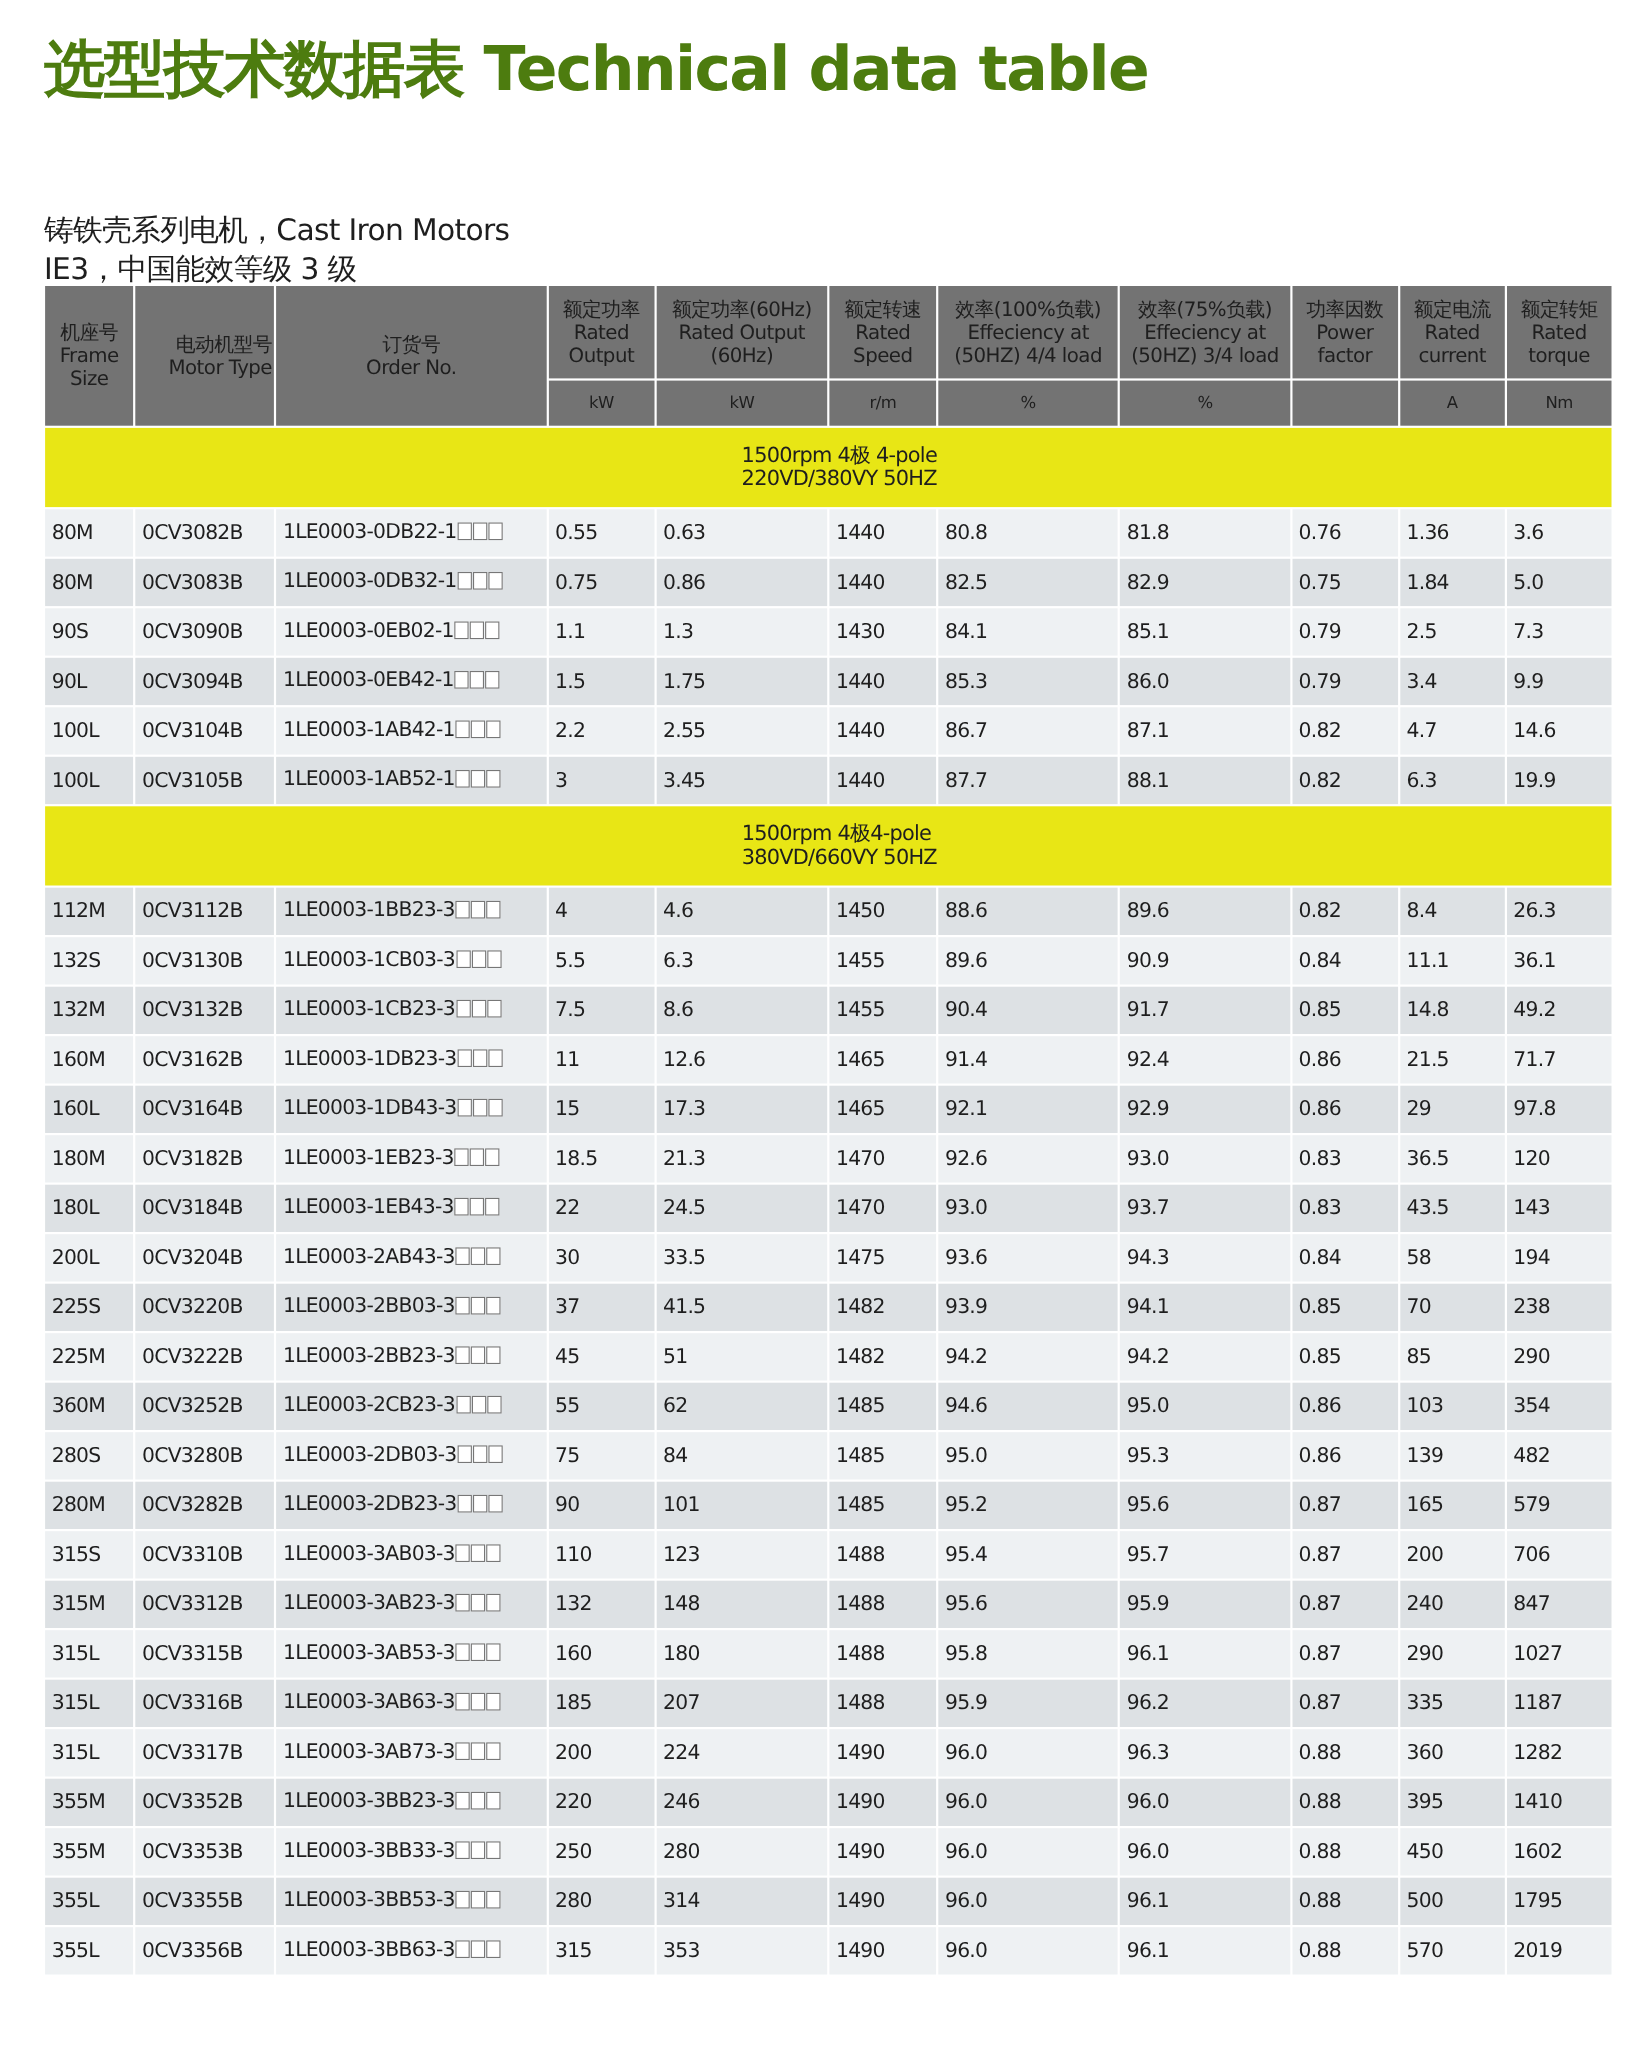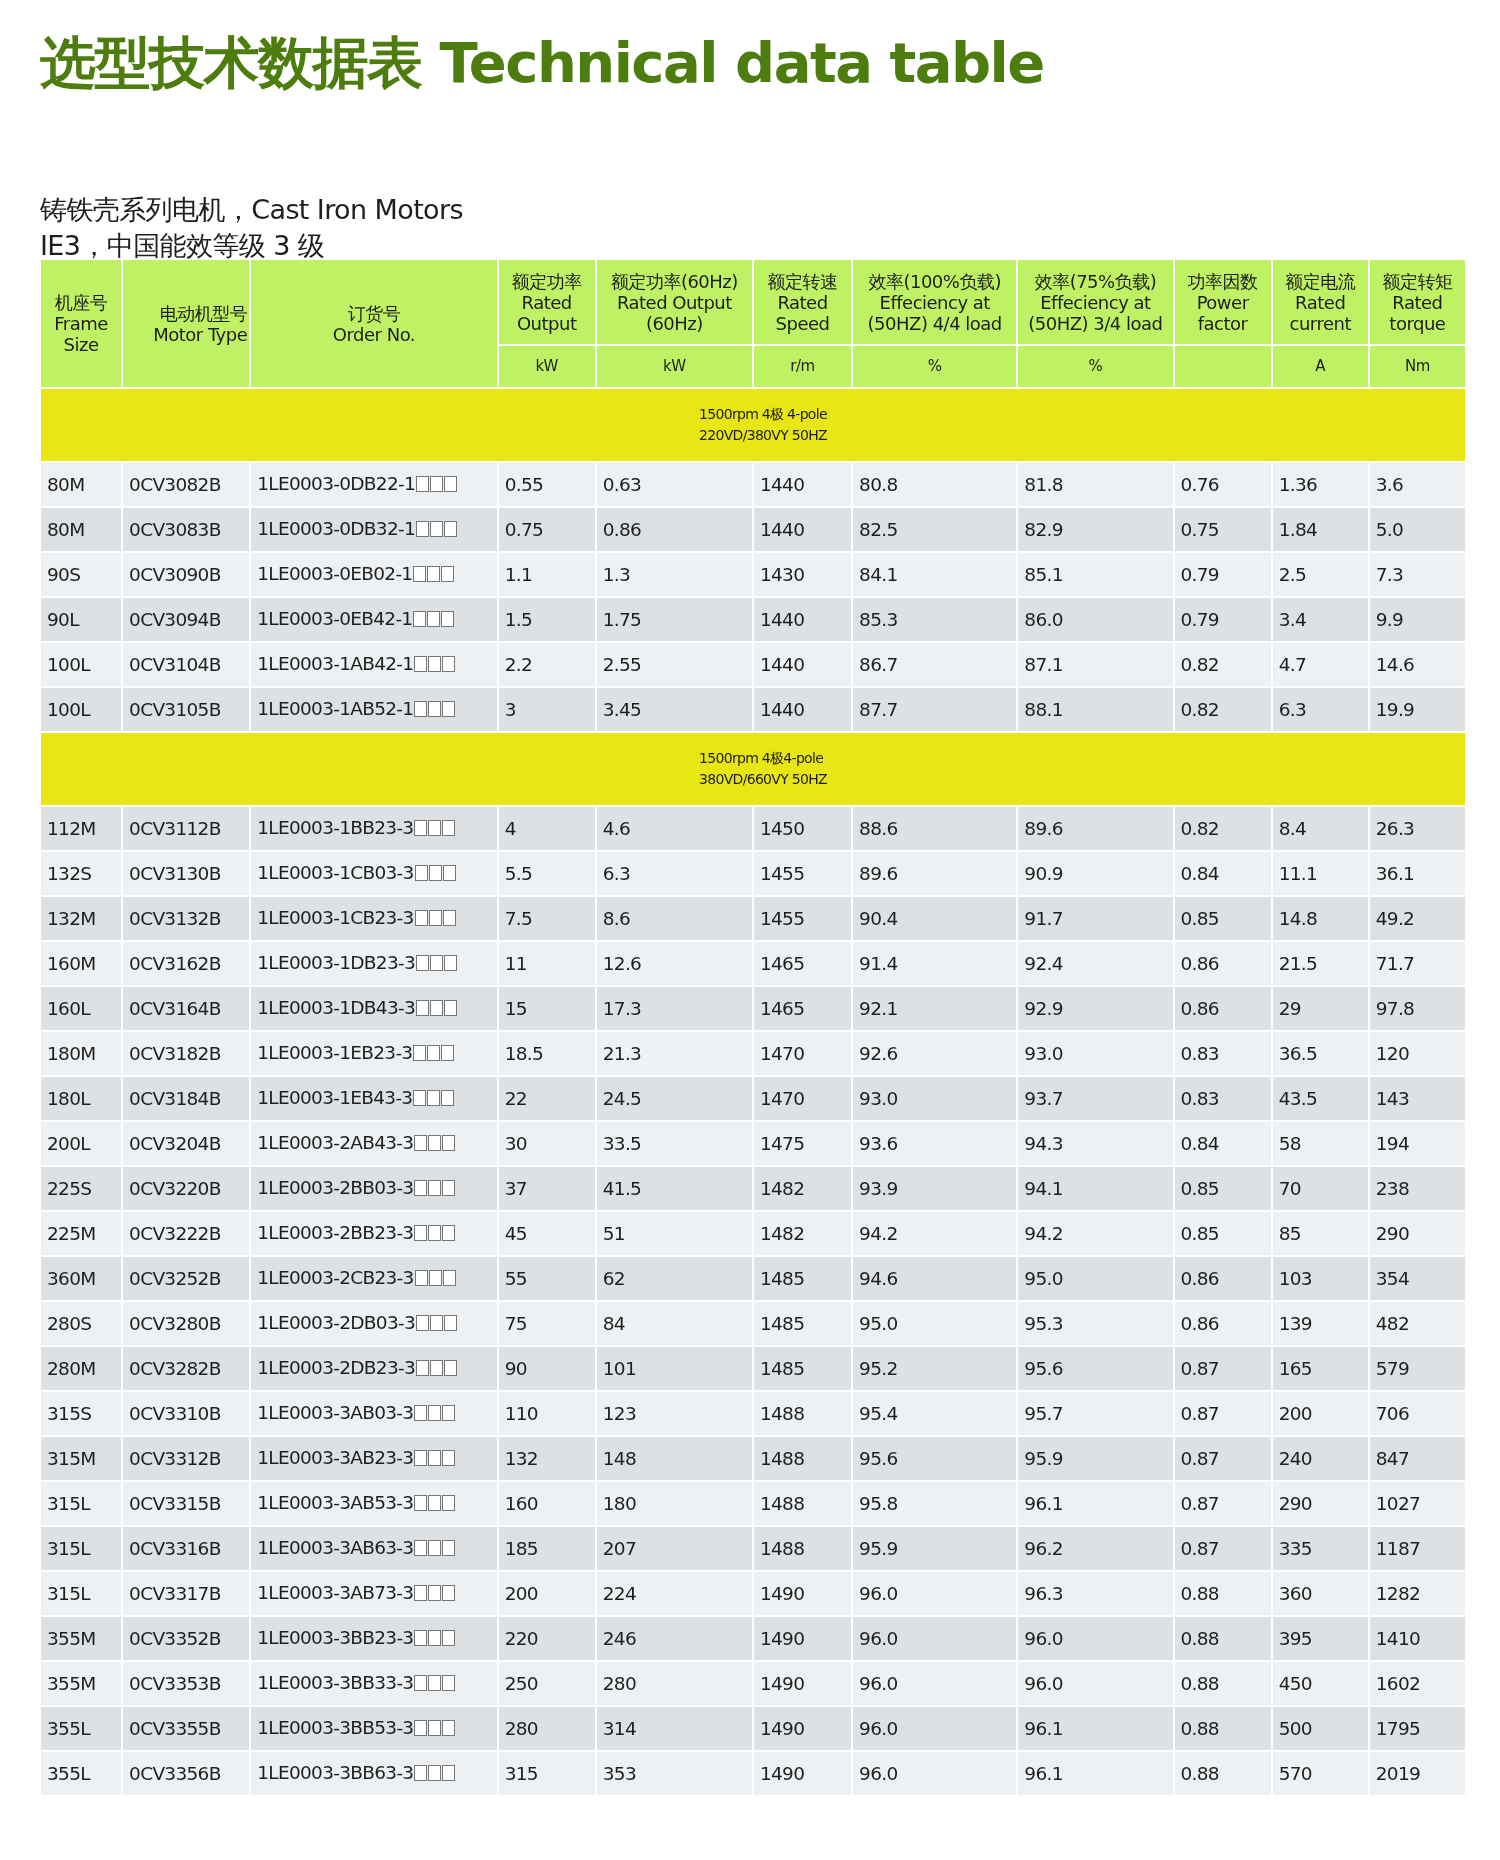--- a/index.html
+++ b/index.html
@@ -11,33 +11,33 @@
               letter-spacing: -0.6px; color: #1e1e1e; }
   .subtitle div { white-space: nowrap; }
   table.data { position: absolute; left: 39px; top: 258px; border-collapse: separate;
                border-spacing: 2px; table-layout: fixed; width: 1428px; }
   table.data col.c1 { width: 80px; } table.data col.c2 { width: 126px; }
   table.data col.c3 { width: 245px; } table.data col.c4 { width: 96px; }
   table.data col.c5 { width: 155px; } table.data col.c6 { width: 97px; }
   table.data col.c7 { width: 163px; } table.data col.c8 { width: 154px; }
   table.data col.c9 { width: 96px; } table.data col.c10 { width: 95px; }
   table.data col.c11 { width: 95px; }
-  th { background: #bef264; font-weight: normal; color: #1e1e1e; font-size: 18px;
+  th { background: #737373; font-weight: normal; color: #1e1e1e; font-size: 18px;
        line-height: 21px; padding: 0 2px; text-align: center; vertical-align: middle;
        letter-spacing: -0.5px; }
   th.h1 { height: 84px; }
   th.units { height: 41px; font-size: 15px; }
   th.left { text-align: right; padding-left: 6px; }
   th .cn { display: block; }
   td { font-size: 18.5px; letter-spacing: -0.7px; color: #1e1e1e; height: 43px;
        padding: 0 0 0 6px; vertical-align: middle; white-space: nowrap; overflow: hidden; }
   tr.light td { background: #eef1f3; }
   tr.dark td { background: #dde1e4; }
   td.section { background: #e8e615 !important; height: 72px; text-align: center;
-               padding: 0; font-size: 14px; line-height: 21px; }
+               padding: 0; font-size: 19px; line-height: 21px; }
   td.section .inner { display: inline-block; text-align: left; margin-left: 20px; }
   .boxes { display: inline-block; vertical-align: -2px; margin-left: 1px; }
   .box { display: inline-block; width: 13px; height: 16px; border: 1.5px solid #777;
          background: #fff; margin-right: 1px; box-sizing: border-box; }
 </style>
 </head>
 <body>
 
 <div class="title">选型技术数据表 Technical data table</div>
 

